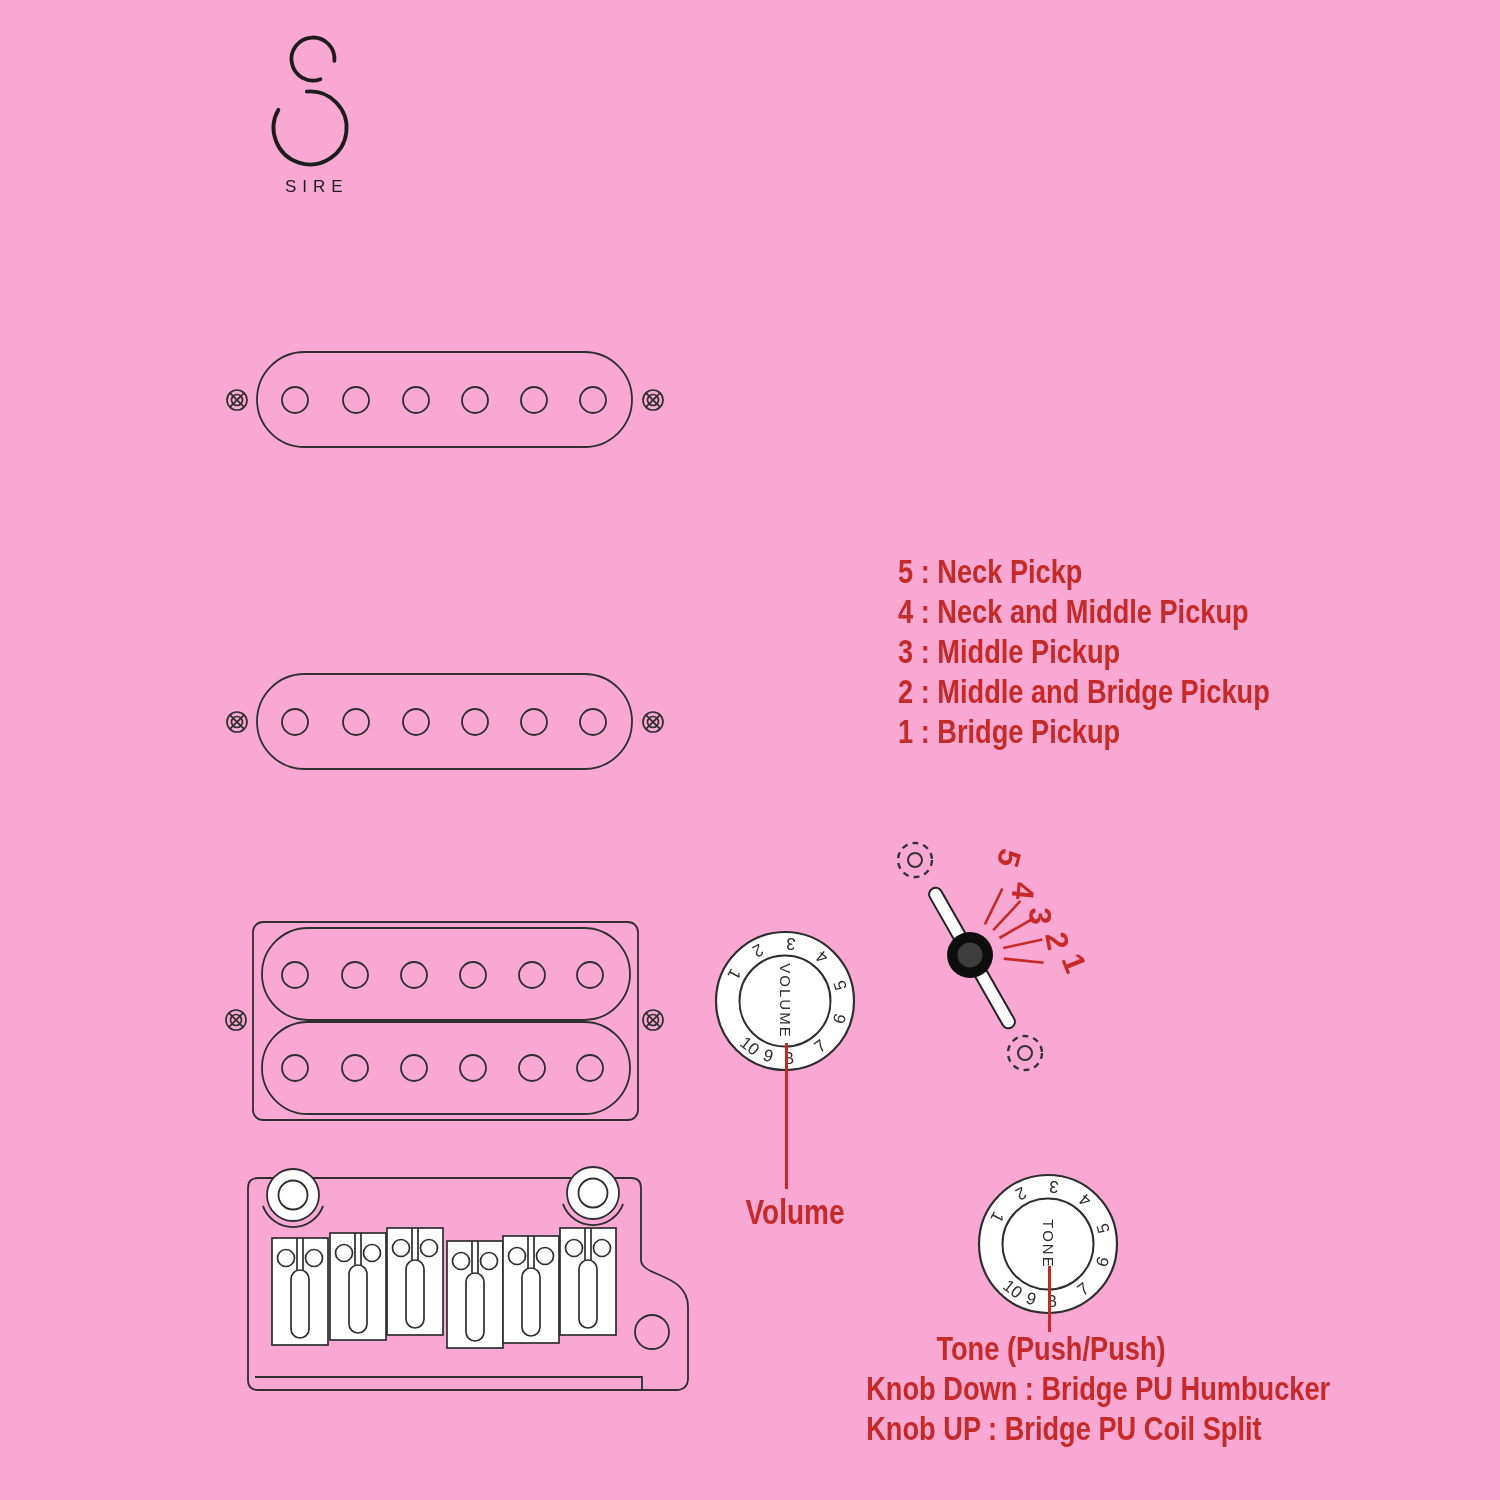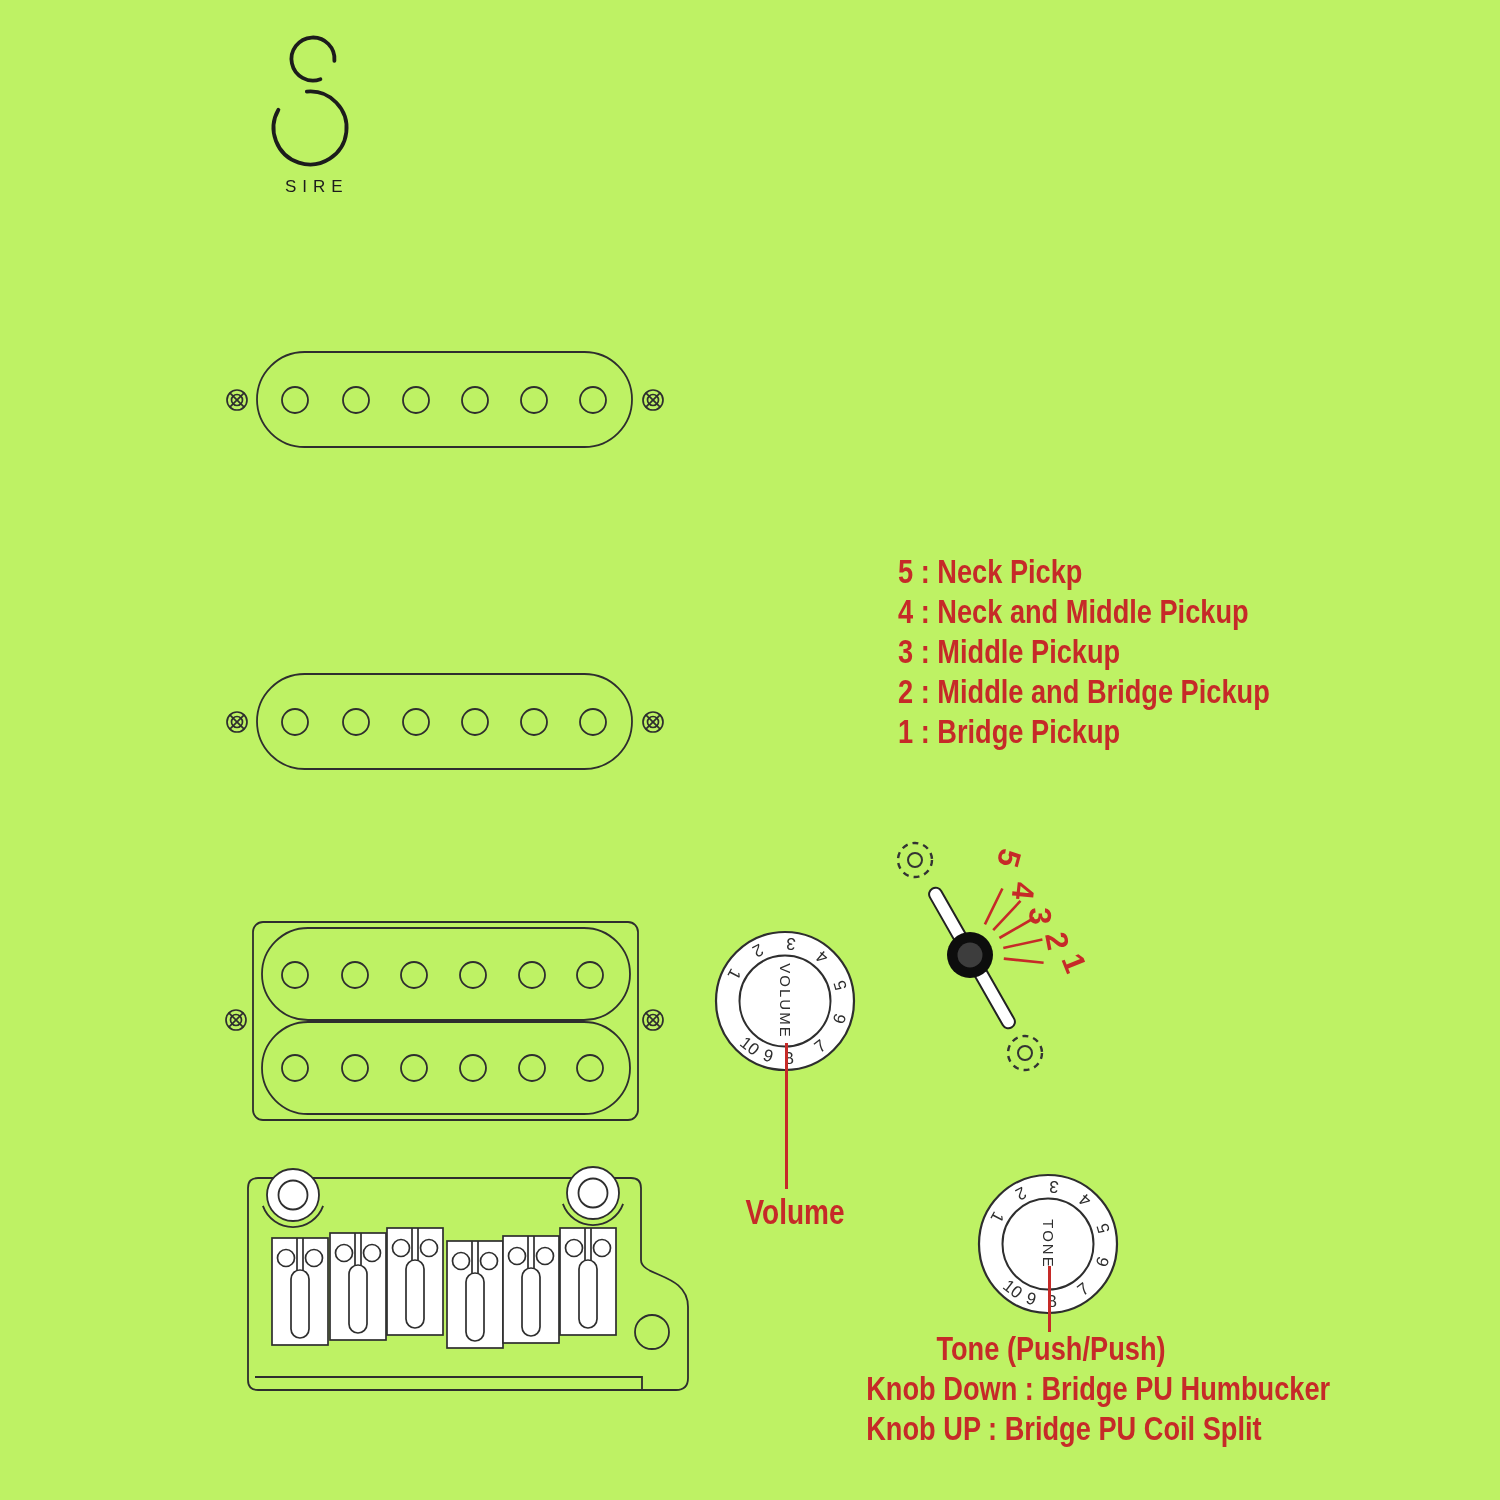--- a/index.html
+++ b/index.html
@@ -1,17 +1,17 @@
 <!DOCTYPE html>
 <html><head>
 <meta charset="utf-8">
 <style>
   html,body{margin:0;padding:0;background:#ffffff;}
   .canvas{
-    position:relative;width:1500px;height:1500px;background:#bef264;overflow:hidden;
+    position:relative;width:1500px;height:1500px;background:#f9a8d4;overflow:hidden;
     font-family:"Liberation Sans",sans-serif;
   }
   .abs{position:absolute;}
   .red-text{color:#c62a28;font-weight:bold;white-space:nowrap;}
   .legend{
     left:898px;top:551px;font-size:34px;line-height:40px;
     transform:scaleX(0.8);transform-origin:left top;
   }
   .volume-caption{
     left:710px;top:1192px;width:170px;text-align:center;font-size:35px;

